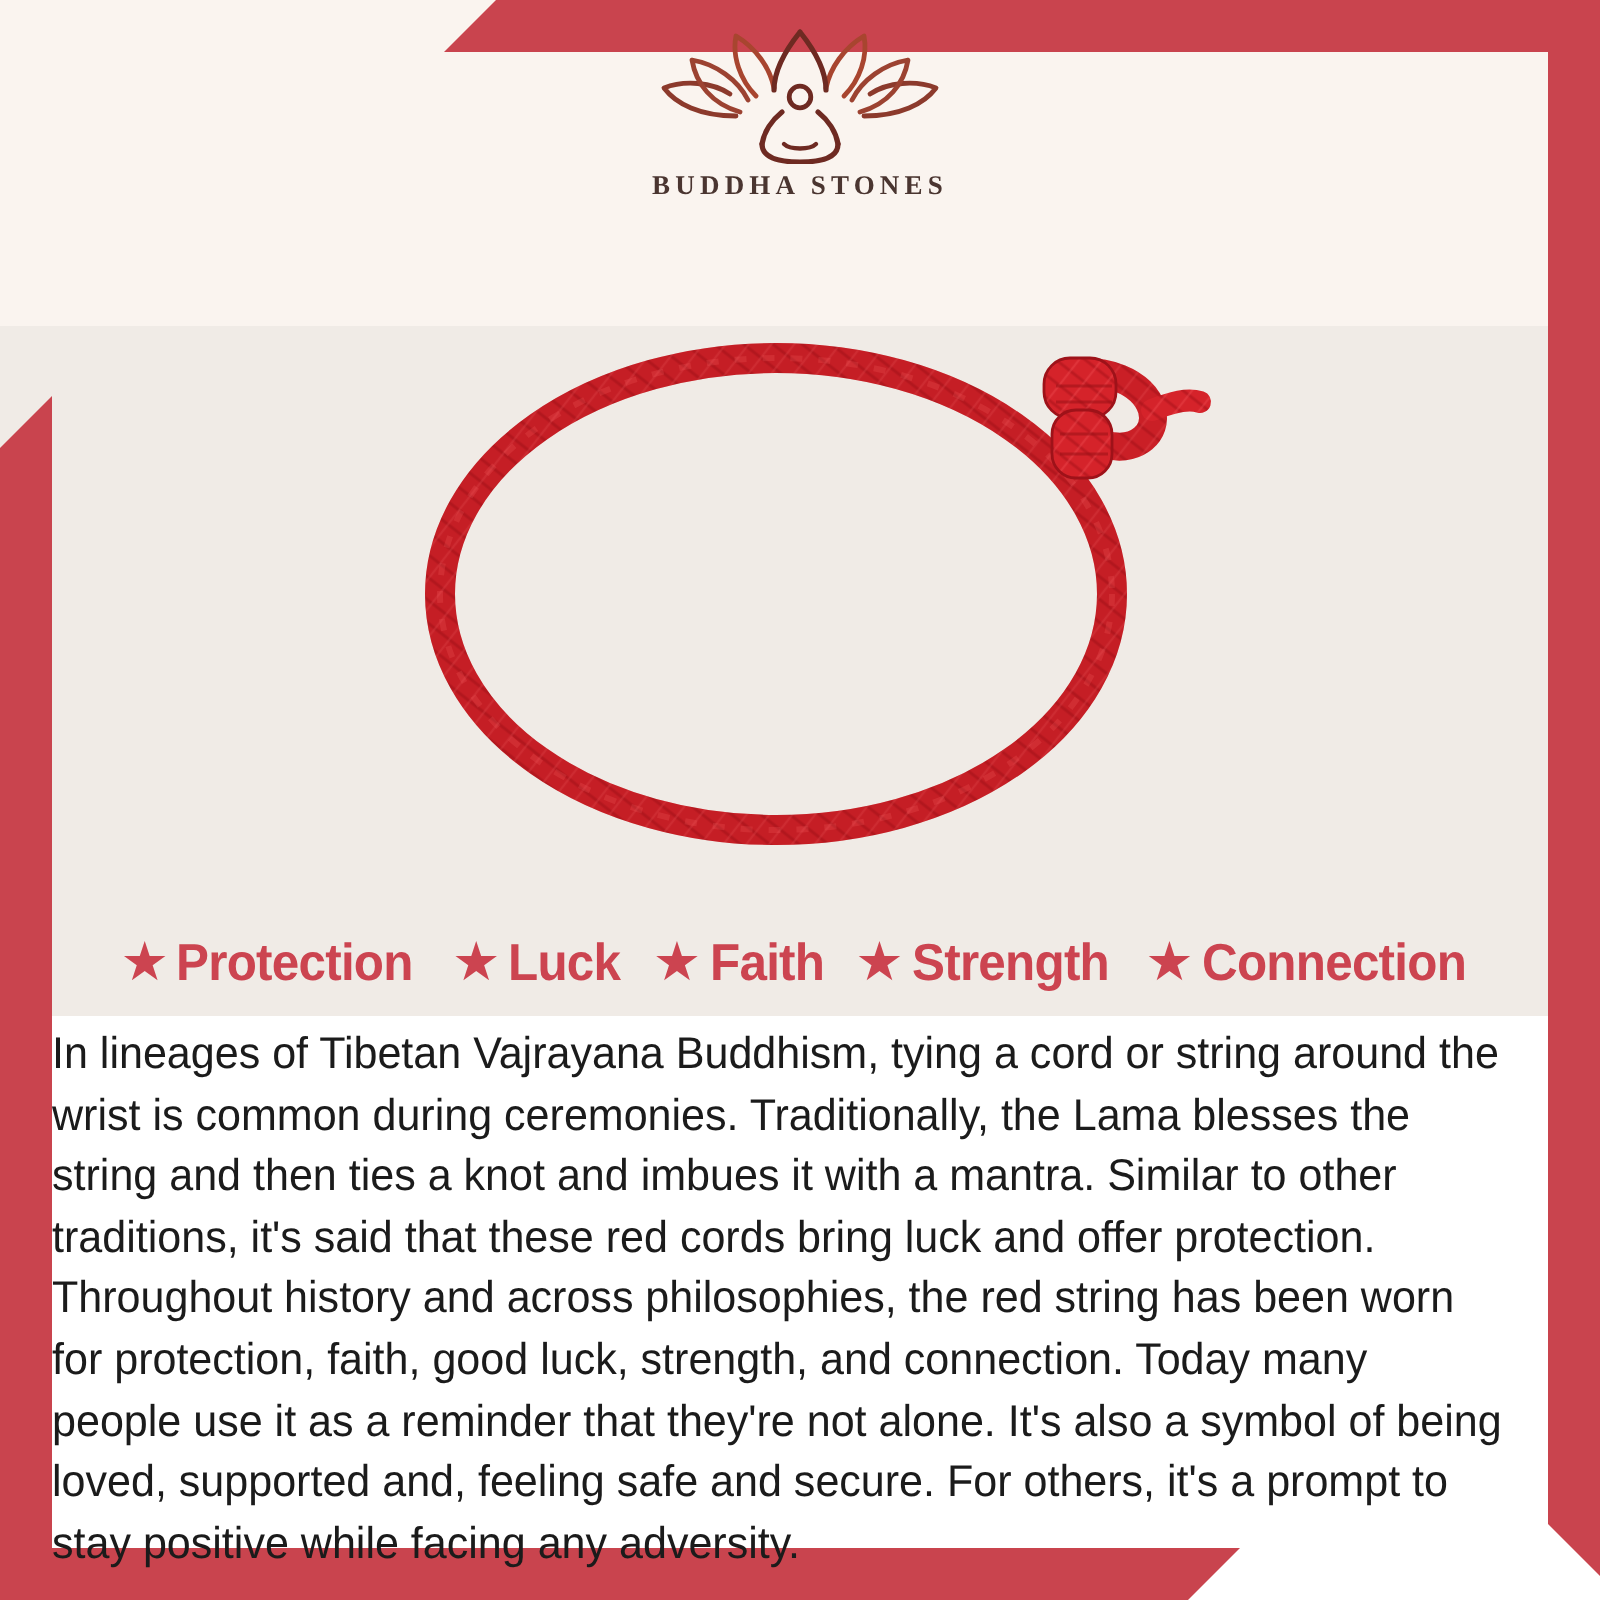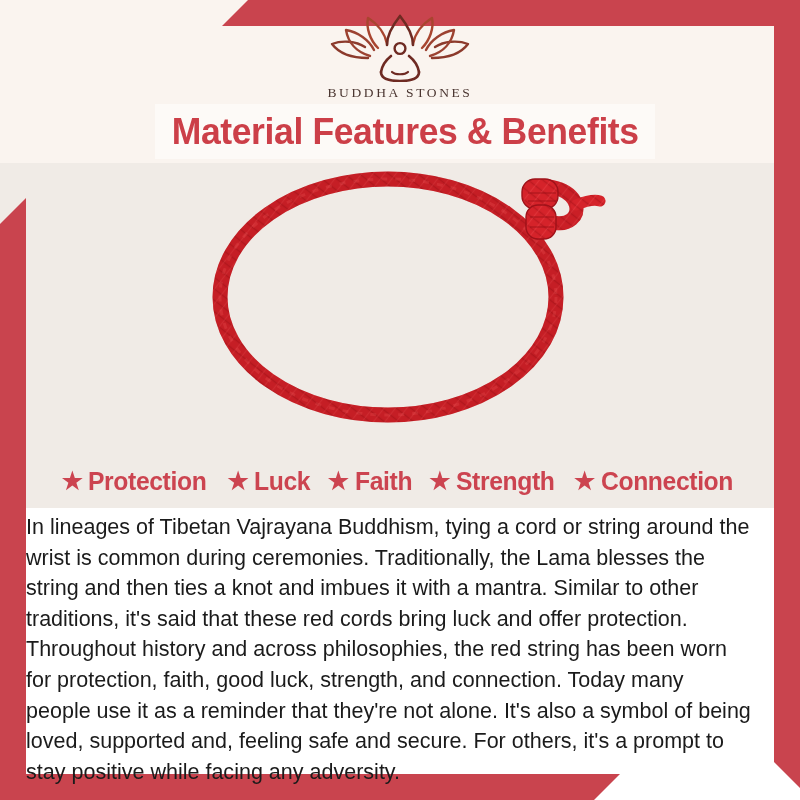--- a/index.html
+++ b/index.html
@@ -67,21 +67,21 @@
     flex-direction: column;
     align-items: center;
   }
   .logo-mark { width: 152px; height: 70px; display: block; }
   .logo-word {
     margin-top: 3px;
     font-family: "Liberation Serif", serif;
     font-size: 13.5px;
     letter-spacing: 2.6px;
     color: #4a3530;
-    font-weight: 400;
+    font-weight: 700;
   }
 
   
   .headline-box {
     position: absolute;
     left: 155px; top: 104px;
     width: 500px; height: 55px;
     background: #fdfaf7;
     display: flex;
     align-items: center;
@@ -210,23 +210,20 @@
         <path d="M67,44 C62,48 58,54 57,60 M85,44 C90,48 94,54 95,60" stroke="#6e2a22" stroke-width="2.6"></path>
 
         <path d="M57,60 C57,66 64,69 76,69 C88,69 95,66 95,60" stroke="#6e2a22" stroke-width="2.6"></path>
 
         <path d="M68,60 C71,63 81,63 84,60" stroke="#6e2a22" stroke-width="2.2"></path>
       </g>
     </svg>
     <div class="logo-word">BUDDHA STONES</div>
   </div>
 
-  <div class="headline-box">
-    <div class="headline-text">Material Features &amp; Benefits</div>
-  </div>
 
   <svg class="photo" viewBox="0 0 440 258">
     <defs>
       <linearGradient id="cordg" x1="0" y1="0" x2="1" y2="1">
         <stop offset="0%" stop-color="#e02b2f"></stop>
         <stop offset="50%" stop-color="#d21d25"></stop>
         <stop offset="100%" stop-color="#b8141c"></stop>
       </linearGradient>
       <pattern id="braid" width="9" height="9" patternUnits="userSpaceOnUse" patternTransform="rotate(38)">
         <rect width="9" height="9" fill="#d5232a"></rect>

